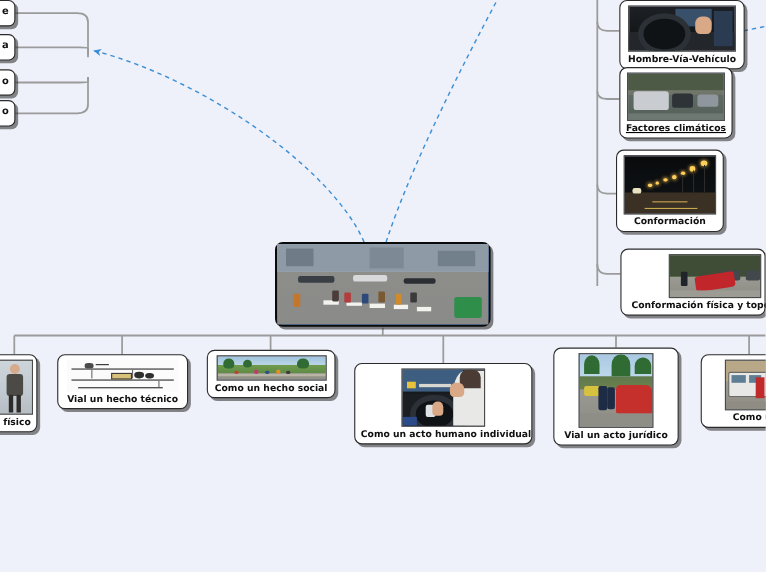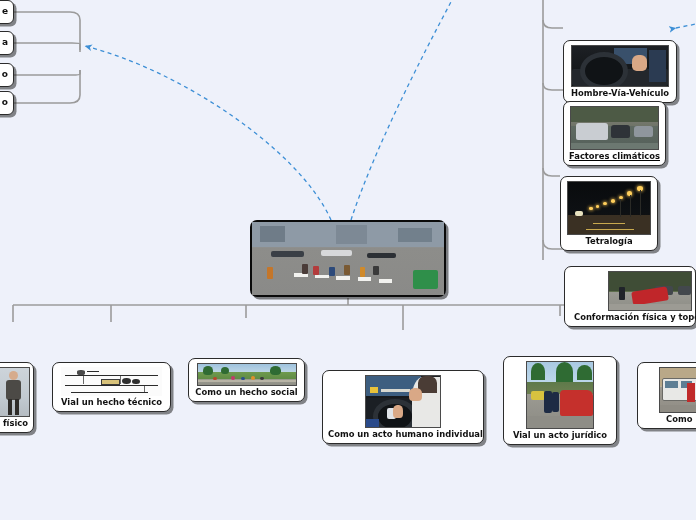--- a/index.html
+++ b/index.html
@@ -17,21 +17,20 @@
   
   .node{
     position:absolute;
     box-sizing:border-box;
     background:#ffffff;
     border:1.6px solid #2b2b2b;
     border-radius:7px;
     box-shadow:2.5px 2.5px 0 rgba(40,40,40,.55);
     padding:4px 5px 3px 5px;
     text-align:center;
-    margin-top:40px;
   }
   .node .thumb{
     display:block;
     margin:0 auto 2px auto;
     border:1px solid #4a4a4a;
     background:#9aa3ad;
     overflow:hidden;
     position:relative;
   }
   .node .cap{
@@ -303,21 +302,21 @@
         <i class="lamp" style="left:52%;top:33%;width:5%;height:6.5%;"></i>
         <i class="lamp" style="left:43%;top:39%;width:4.5%;height:6%;"></i>
         <i class="lamp" style="left:34%;top:44%;width:4%;height:5.5%;"></i>
         <i class="lamp" style="left:26%;top:48%;width:4%;height:5%;"></i>
         <i class="pole" style="left:88%;top:16%;width:1.6%;height:50%;"></i>
         <i class="pole" style="left:75%;top:25%;width:1.4%;height:42%;"></i>
         <i class="pole" style="left:64%;top:32%;width:1.2%;height:35%;"></i>
         <i style="left:8%;top:56%;width:10%;height:10%;background:#e8e2c0;border-radius:2px;"></i>
       </span>
     </span>
-    <span class="cap" style="font-size:8.4px;">Tetralogía</span>
+    <span class="cap" style="font-size:8.4px;">Conformación</span>
   </div>
 
   <div class="node r-node" style="left:564px;top:226px;width:132px;">
     <span class="thumb" style="width:82px;height:38px;margin-left:38px;">
       <span class="sc sc-crash">
         <i class="tr" style="left:0;top:0;width:100%;height:50%;"></i>
         <i class="car" style="left:56%;top:36%;width:22%;height:24%;"></i>
         <i class="car" style="left:84%;top:38%;width:16%;height:22%;"></i>
         <i class="red" style="left:28%;top:44%;width:44%;height:36%;"></i>
         <i class="man" style="left:12%;top:40%;width:7%;height:34%;"></i>

